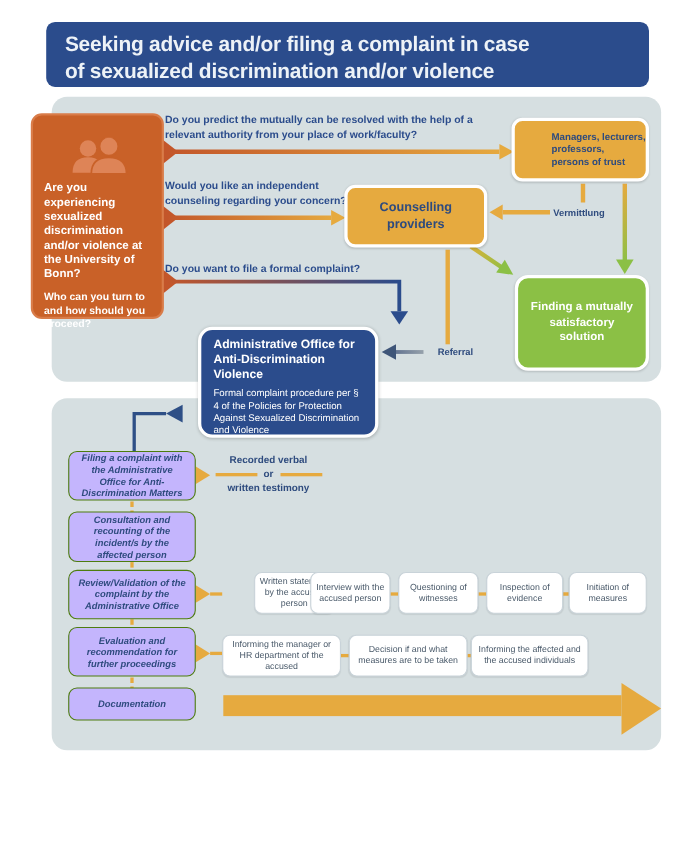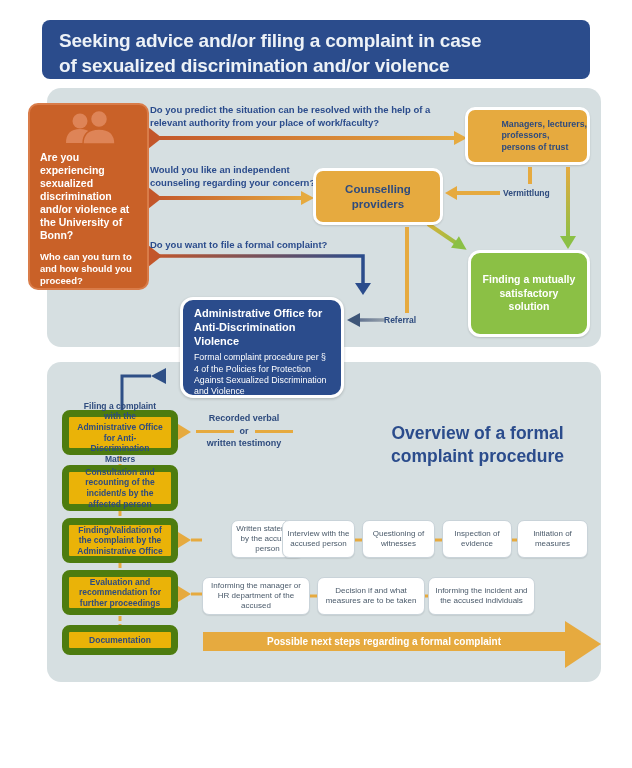--- a/index.html
+++ b/index.html
@@ -15,21 +15,21 @@
   .header{
     left:42px;top:20px;width:548px;height:59px;background:#2B4C8C;border-radius:8px;
     color:#EDF2F7;font-weight:bold;font-size:19px;line-height:1.32;
     padding:8px 0 0 17px;box-sizing:border-box;letter-spacing:-0.2px;
   }
   .header span{display:block;}
 
   .start-box{
     left:28px;top:103px;width:121px;height:187px;background:#C96128;
     border:2px solid #D97C49;border-radius:10px;box-sizing:border-box;
-    color:#ffffff;padding:6px 10px;
+    color:#ffffff;padding:20px 10px;
   }
   .start-box .icon{display:block;margin:0 auto 2px auto;width:62px;height:38px;}
   .start-q{font-size:10.5px;font-weight:bold;line-height:1.24;}
   .start-sub{font-size:9.5px;font-weight:bold;line-height:1.24;margin-top:9px;}
 
   .q{font-weight:bold;color:#2B4C8C;font-size:9.5px;line-height:1.35;}
 
   .node-yellow{
     background:#E6AA3F;border:3px solid #ffffff;border-radius:10px;box-sizing:border-box;
     color:#2E4B7E;font-weight:bold;display:flex;align-items:center;justify-content:center;
@@ -50,23 +50,23 @@
     left:180px;top:297px;width:164px;height:101px;background:#2B4C8C;border:3px solid #fff;
     border-radius:13px;box-sizing:border-box;color:#fff;padding:7px 11px;
     box-shadow:0 1px 3px rgba(0,0,0,0.2);
   }
   .node-admin .t{font-size:11px;font-weight:bold;line-height:1.25;}
   .node-admin .b{font-size:8.8px;line-height:1.28;margin-top:4px;}
 
   .edge-label{font-size:8.5px;font-weight:bold;color:#2E4B7E;}
 
   .step{
-    left:62px;width:116px;background:#eab308;border:7px solid #4d7c0f;border-radius:8px;
+    left:62px;width:116px;background:#c4b5fd;border:1px solid #4d7c0f;border-radius:8px;
     box-sizing:border-box;color:#2E4B7E;font-weight:bold;font-size:8.5px;line-height:1.25;
-    display:flex;align-items:center;justify-content:center;text-align:center;padding:3px 8px;
+    display:flex;align-items:center;justify-content:center;text-align:center;padding:3px 8px;font-style:italic;
   }
 
   .testimony{
     left:190px;top:413px;width:108px;text-align:center;color:#2E4B7E;font-weight:bold;
     font-size:9px;line-height:1.3;
   }
   .or-row{display:flex;align-items:center;justify-content:center;gap:6px;margin:1px 0;}
   .or-row .dash{height:2.5px;background:#E6AA3F;width:38px;}
 
   .overview-heading{
@@ -221,21 +221,21 @@
     <svg class="icon" viewBox="0 0 62 38">
       <circle cx="22" cy="10" r="7.5" fill="#DE8457"></circle>
       <path d="M8 32 q0 -14 14 -14 q14 0 14 14 z" fill="#DE8457"></path>
       <circle cx="41" cy="8" r="8.5" fill="#DE8457" stroke="#C96128" stroke-width="1.5"></circle>
       <path d="M25 33 q0 -15 16 -15 q16 0 16 15 z" fill="#DE8457" stroke="#C96128" stroke-width="1.5"></path>
     </svg>
     <div class="start-q">Are you experiencing sexualized discrimination and/or violence at the University of Bonn?</div>
     <div class="start-sub">Who can you turn to and how should you proceed?</div>
   </div>
 
-  <div class="abs q z10" style="left:150px;top:104px;width:312px;">Do you predict the situation can be resolved with the help of a relevant authority from your place of work/faculty?</div>
+  <div class="abs q z10" style="left:150px;top:104px;width:312px;">Do you predict the mutually can be resolved with the help of a relevant authority from your place of work/faculty?</div>
   <div class="abs q z10" style="left:150px;top:164px;width:170px;">Would you like an independent counseling regarding your concern?</div>
   <div class="abs q z10" style="left:150px;top:239px;width:250px;">Do you want to file a formal complaint?</div>
 
   <div class="abs node-yellow node-managers z10">
     <div>
       <span>Managers, lecturers,</span>
       <span>professors,</span>
       <span>persons of trust</span>
     </div>
   </div>
@@ -243,45 +243,43 @@
   <div class="abs node-yellow node-counselling z10">Counselling providers</div>
 
   <div class="abs node-green z10">Finding a mutually satisfactory solution</div>
 
   <div class="abs node-admin z10">
     <div class="t">Administrative Office for Anti-Discrimination Violence</div>
     <div class="b">Formal complaint procedure per § 4 of the Policies for Protection Against Sexualized Discrimination and Violence</div>
   </div>
 
   <div class="abs edge-label z10" style="left:503px;top:188px;">Vermittlung</div>
-  <div class="abs edge-label z10" style="left:384px;top:315px;">Referral</div>
+  <div class="abs edge-label z10" style="left:398px;top:315px;">Referral</div>
 
   <div class="abs step z10" style="top:410px;height:45px;">Filing a complaint with the Administrative Office for Anti-Discrimination Matters</div>
   <div class="abs step z10" style="top:465px;height:46px;">Consultation and recounting of the incident/s by the affected person</div>
-  <div class="abs step z10" style="top:518px;height:45px;">Finding/Validation of the complaint by the Administrative Office</div>
+  <div class="abs step z10" style="top:518px;height:45px;">Review/Validation of the complaint by the Administrative Office</div>
   <div class="abs step z10" style="top:570px;height:45px;">Evaluation and recommendation for further proceedings</div>
   <div class="abs step z10" style="top:625px;height:30px;">Documentation</div>
 
   <div class="abs testimony z10">
     <div>Recorded verbal</div>
     <div class="or-row">
       <span class="dash"></span>
       <span>or</span>
       <span class="dash"></span>
     </div>
     <div>written testimony</div>
   </div>
 
-  <div class="abs overview-heading z10">Overview of a formal complaint procedure</div>
 
   <div class="abs wbox row1 z10" style="left:202px;width:73px;margin-left:29px;">Written statement by the accused person</div>
   <div class="abs wbox row1 z10" style="left:282px;width:73px;">Interview with the accused person</div>
   <div class="abs wbox row1 z10" style="left:362px;width:73px;">Questioning of witnesses</div>
   <div class="abs wbox row1 z10" style="left:442px;width:70px;">Inspection of evidence</div>
   <div class="abs wbox row1 z10" style="left:517px;width:71px;">Initiation of measures</div>
 
   <div class="abs wbox row2 z10" style="left:202px;width:108px;">Informing the manager or HR department of the accused</div>
   <div class="abs wbox row2 z10" style="left:317px;width:108px;">Decision if and what measures are to be taken</div>
-  <div class="abs wbox row2 z10" style="left:428px;width:107px;">Informing the incident and the accused individuals</div>
-
-  <div class="abs next-arrow-text z10">Possible next steps regarding a formal complaint</div>
+  <div class="abs wbox row2 z10" style="left:428px;width:107px;">Informing the affected and the accused individuals</div>
+
 
 </div>
 
 </body></html>

